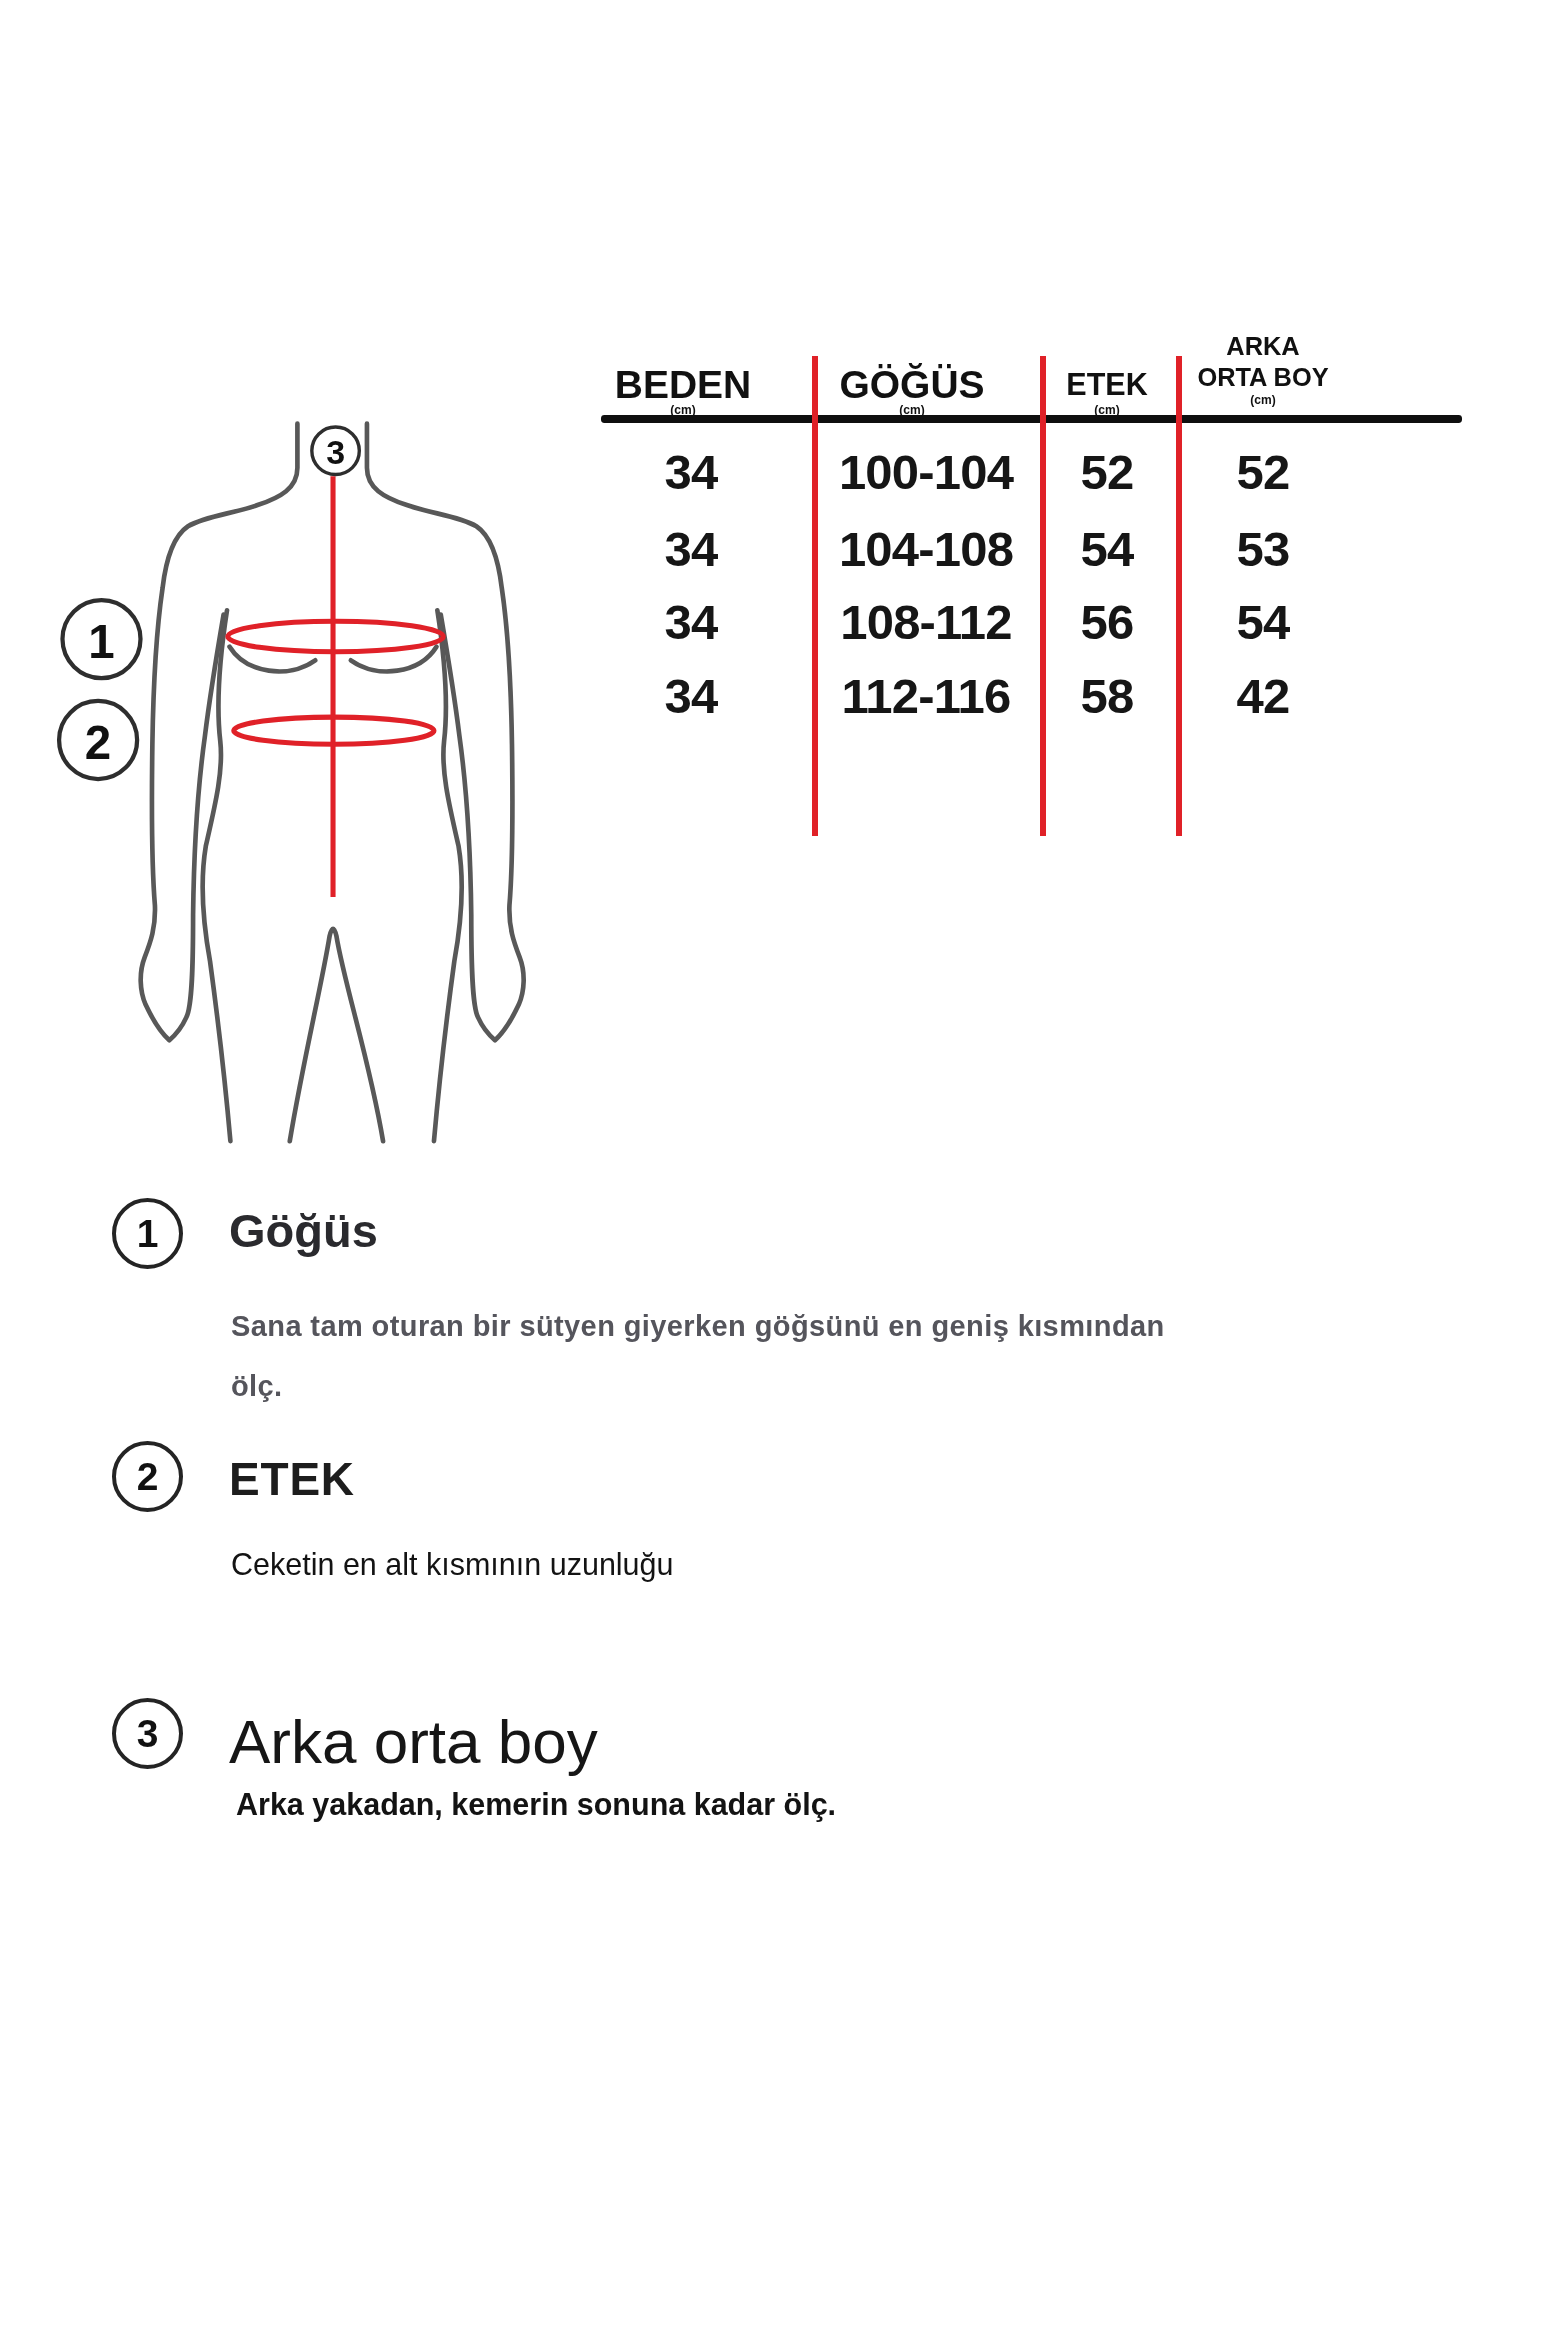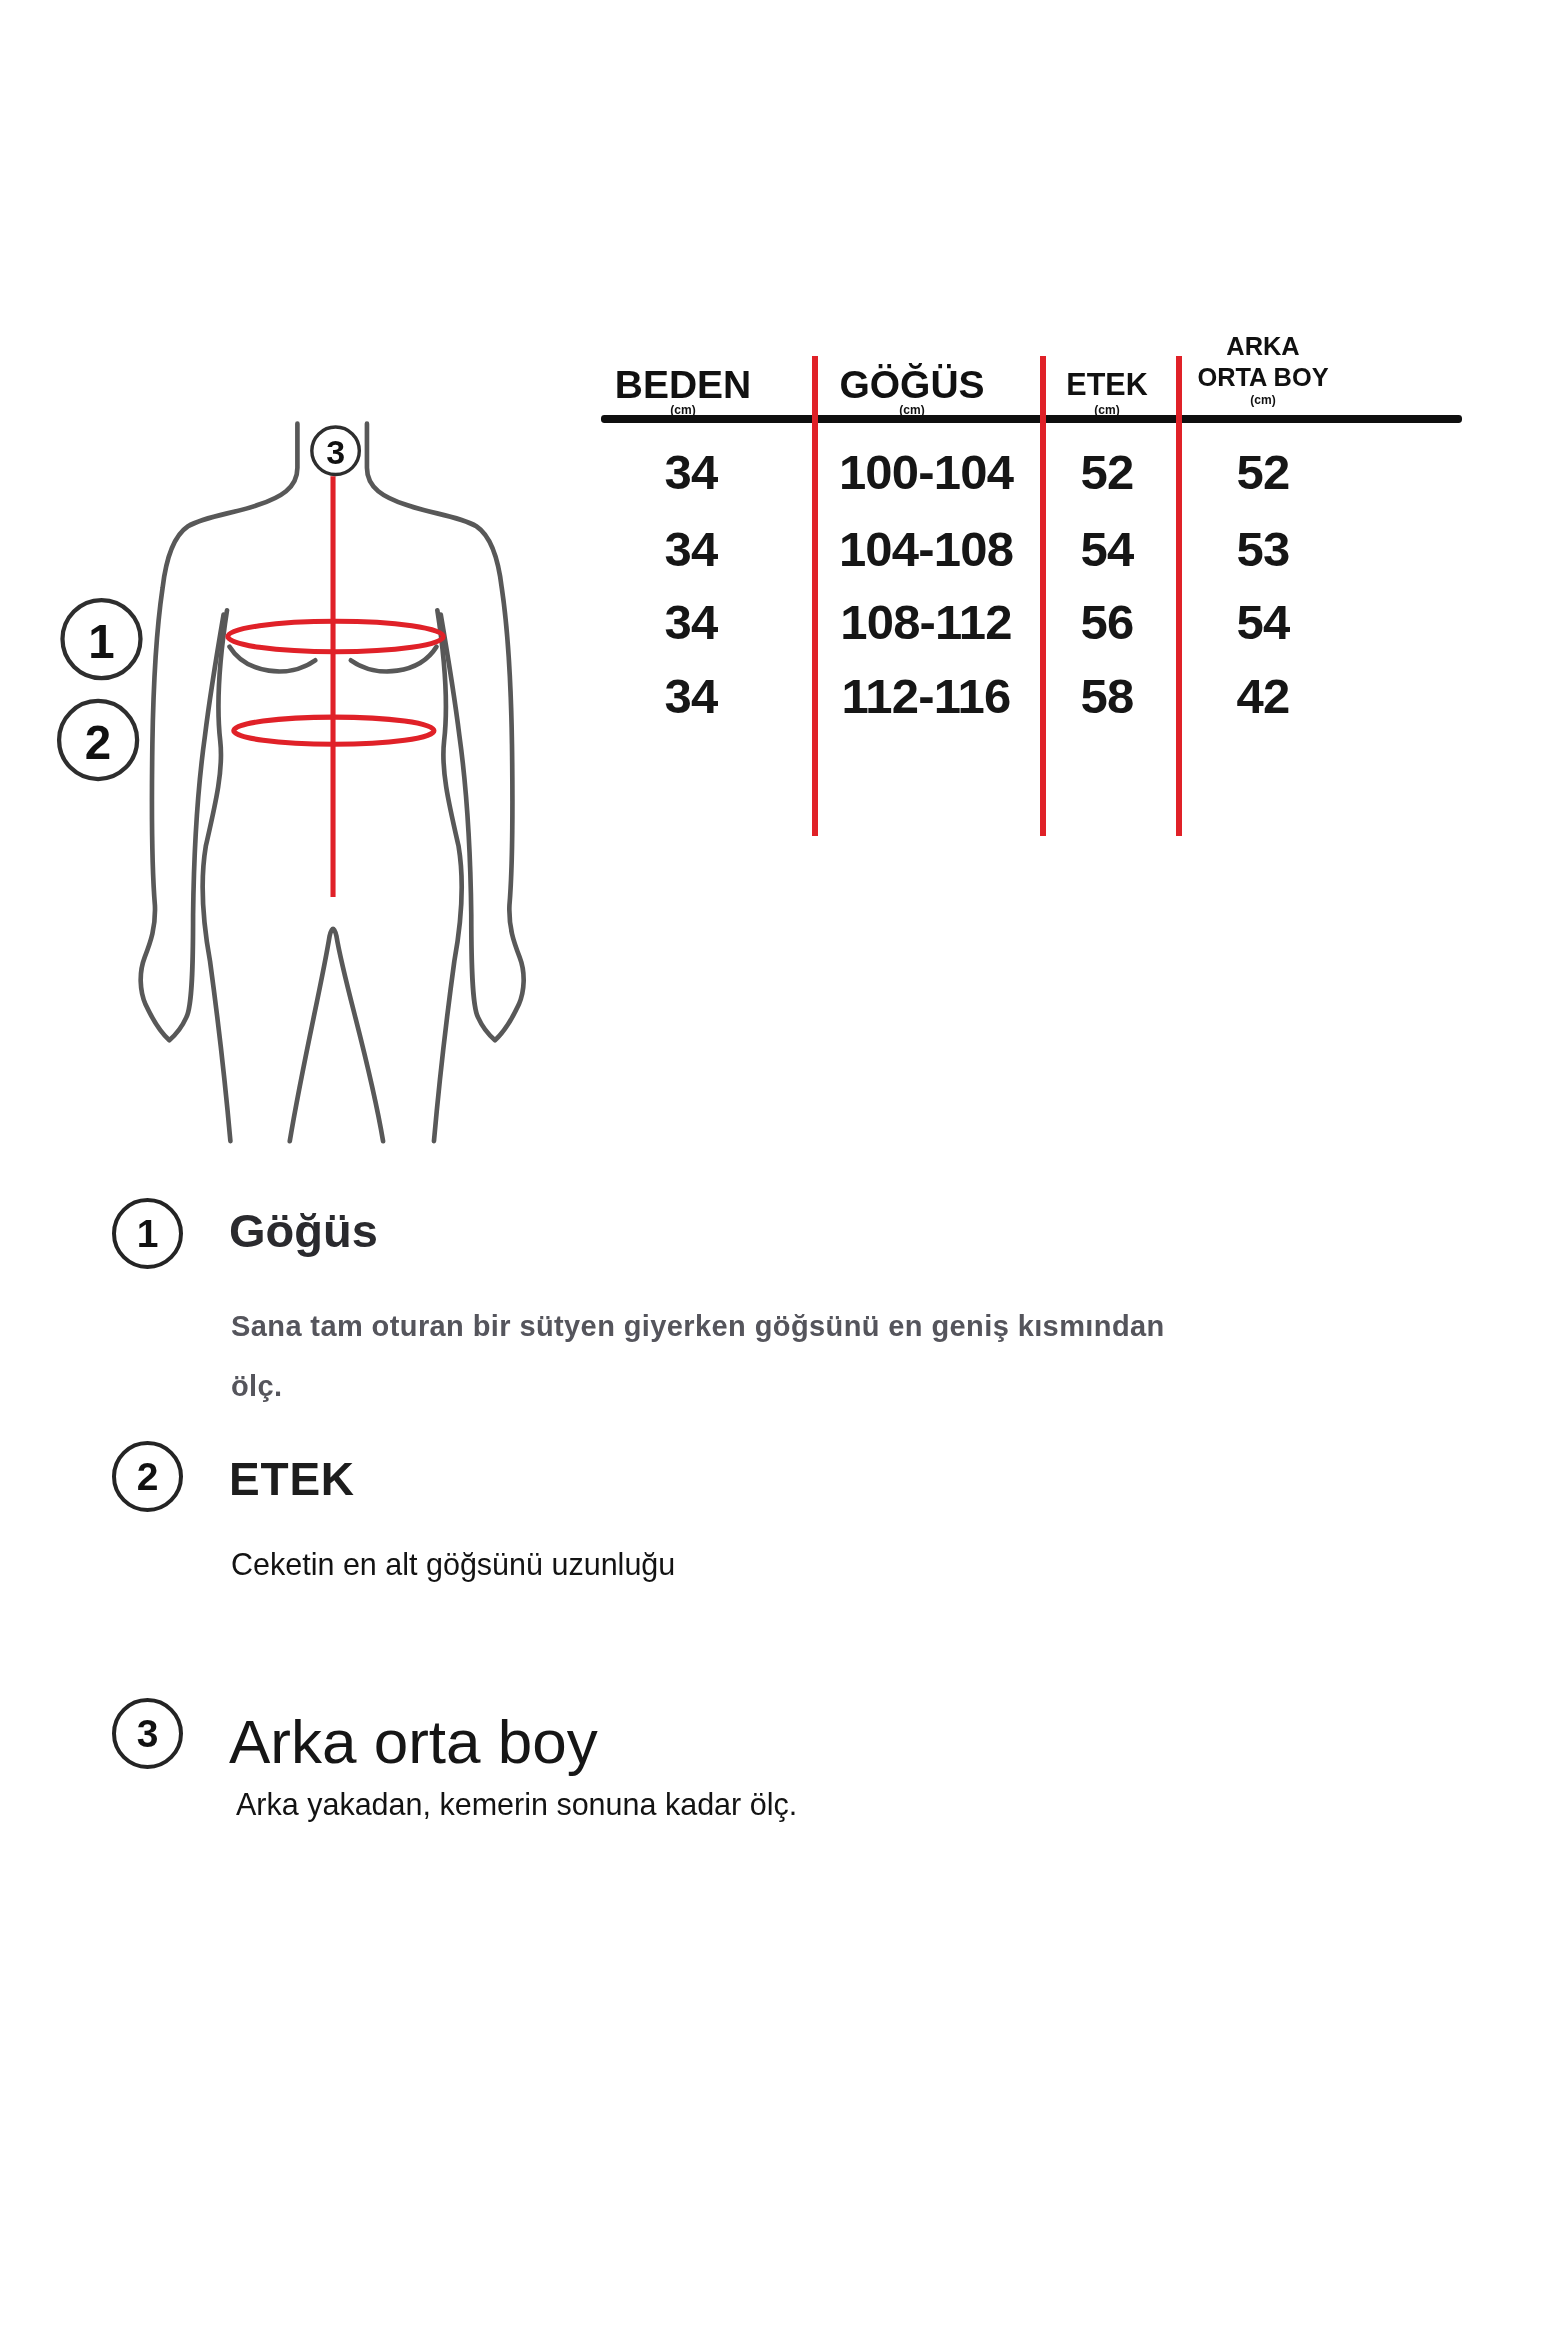--- a/index.html
+++ b/index.html
@@ -73,21 +73,21 @@
   .s1-title { left:229px; top:1203px; font-size:47px; font-weight:700; color:#2a2a2e; }
   .s1-desc  { left:231px; top:1296px; width:967px; font-size:29px; line-height:60px;
               font-weight:700; color:#55555c; letter-spacing:0.4px; }
 
   .s2-badge { left:112px; top:1441px; }
   .s2-title { left:229px; top:1452px; font-size:46px; font-weight:700; letter-spacing:0.8px; }
   .s2-desc  { left:231px; top:1545px; width:1018px; font-size:30.5px; line-height:39px; font-weight:400; color:#131313; }
 
   .s3-badge { left:112px; top:1698px; }
   .s3-title { left:229px; top:1706px; font-size:62px; font-weight:500; color:#161616; }
-  .s3-desc  { left:236px; top:1785px; width:1018px; font-size:30.5px; line-height:39px; font-weight:400; color:#131313; }
+  .s3-desc  { left:236px; top:1785px; width:1018px; font-size:30.5px; line-height:39px; font-weight:700; color:#131313; }
 </style>
 </head>
 <body>
 
 <div class="canvas" style="--accent-red: #e02128; --line-black: #0f0f0f;">
 
   <div>
     <div class="hcell h0">
       <span class="hlabel">BEDEN</span>
       <span class="hunit">(cm)</span>
@@ -205,21 +205,21 @@
   <div class="num-badge s1-badge">
     <span>1</span>
   </div>
   <div class="sec-title s1-title">Göğüs</div>
   <div class="sec-desc s1-desc">Sana tam oturan bir sütyen giyerken göğsünü en geniş kısmından ölç.</div>
 
   <div class="num-badge s2-badge">
     <span>2</span>
   </div>
   <div class="sec-title s2-title">ETEK</div>
-  <div class="sec-desc s2-desc">Ceketin en alt göğsünü uzunluğu</div>
+  <div class="sec-desc s2-desc">Ceketin en alt kısmının uzunluğu</div>
 
   <div class="num-badge s3-badge">
     <span>3</span>
   </div>
   <div class="sec-title s3-title">Arka orta boy</div>
   <div class="sec-desc s3-desc">Arka yakadan, kemerin sonuna kadar ölç.</div>
 
 </div>
 
 

